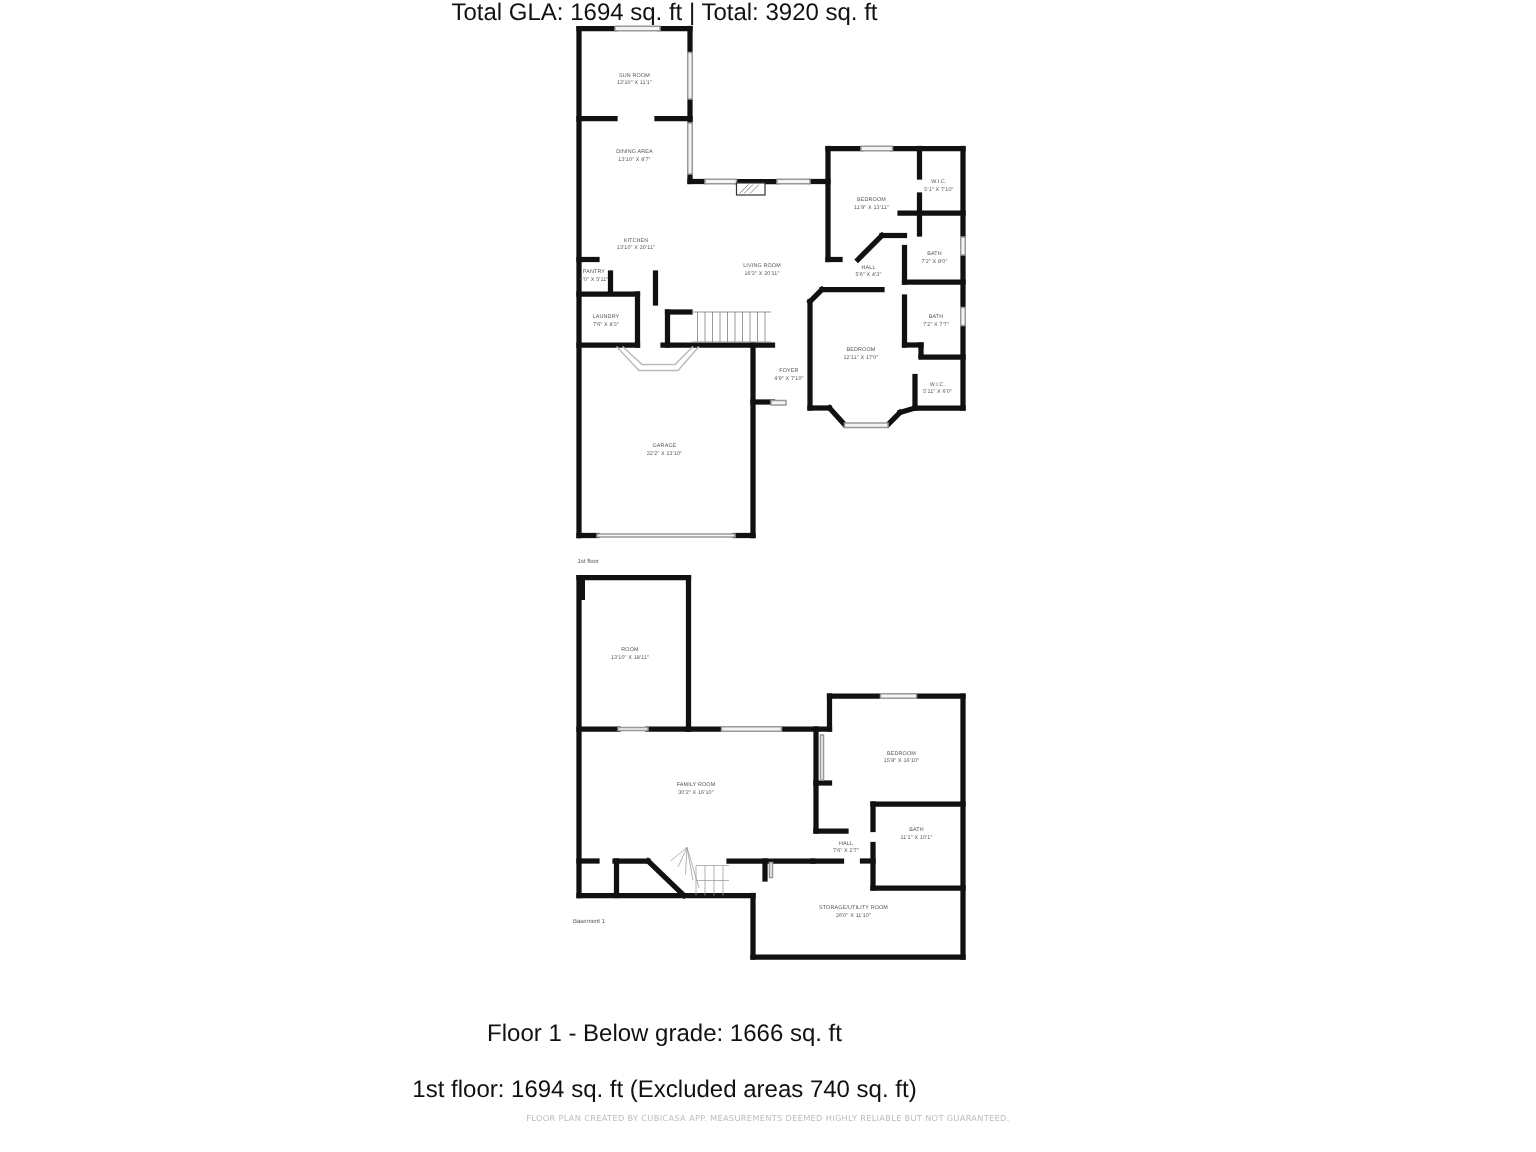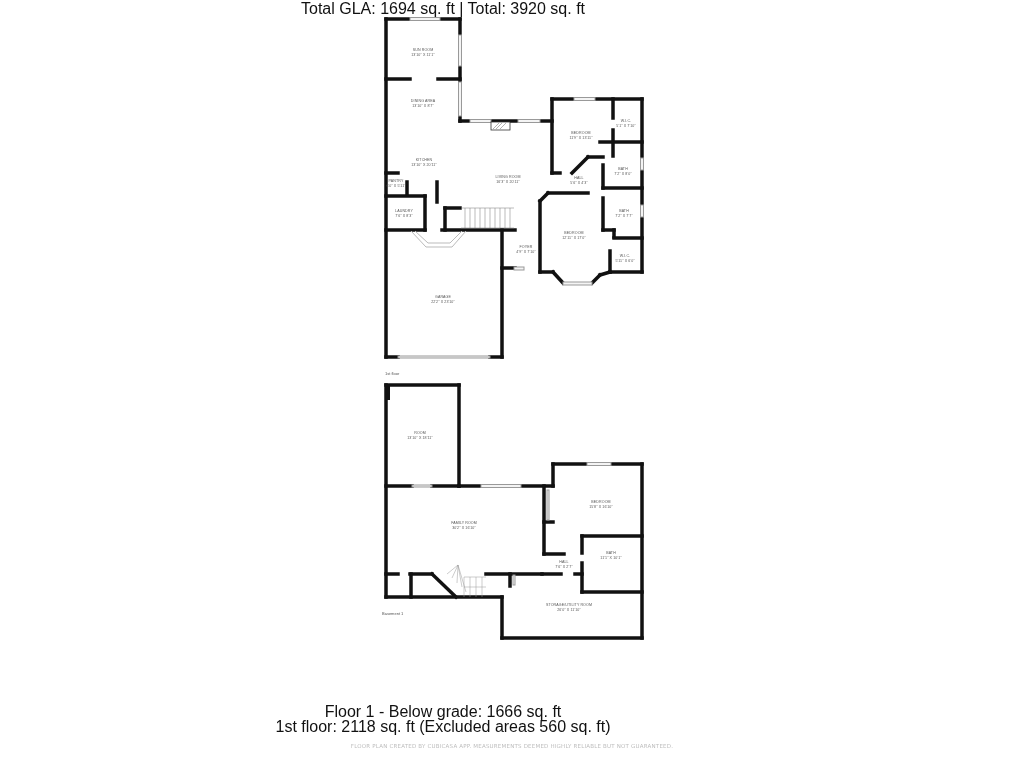--- a/index.html
+++ b/index.html
@@ -262,15 +262,15 @@
       <div>7'6" x 2'7"</div>
     </div>
   <div class="room-label" style="left:569px;top:608px;">
       <div>STORAGE/UTILITY ROOM</div>
       <div>26'0" x 11'10"</div>
     </div>
 </div>
 <div class="floor-label" style="left:382px;top:611px;">Basement 1</div>
 
 <div class="summary title">Total GLA: 1694 sq. ft | Total: 3920 sq. ft</div>
-<div class="summary line" style="top:703px;">Floor 1 - Below grade: 1666 sq. ft</div>
-<div class="summary line" style="top:718px;">1st floor: 2118 sq. ft (Excluded areas 560 sq. ft)</div>
+<div class="summary line" style="top:681px;">Floor 1 - Below grade: 1666 sq. ft</div>
+<div class="summary line" style="top:718px;">1st floor: 1694 sq. ft (Excluded areas 740 sq. ft)</div>
 <div class="disclaimer">FLOOR PLAN CREATED BY CUBICASA APP. MEASUREMENTS DEEMED HIGHLY RELIABLE BUT NOT GUARANTEED.</div>
 
 </body></html>

